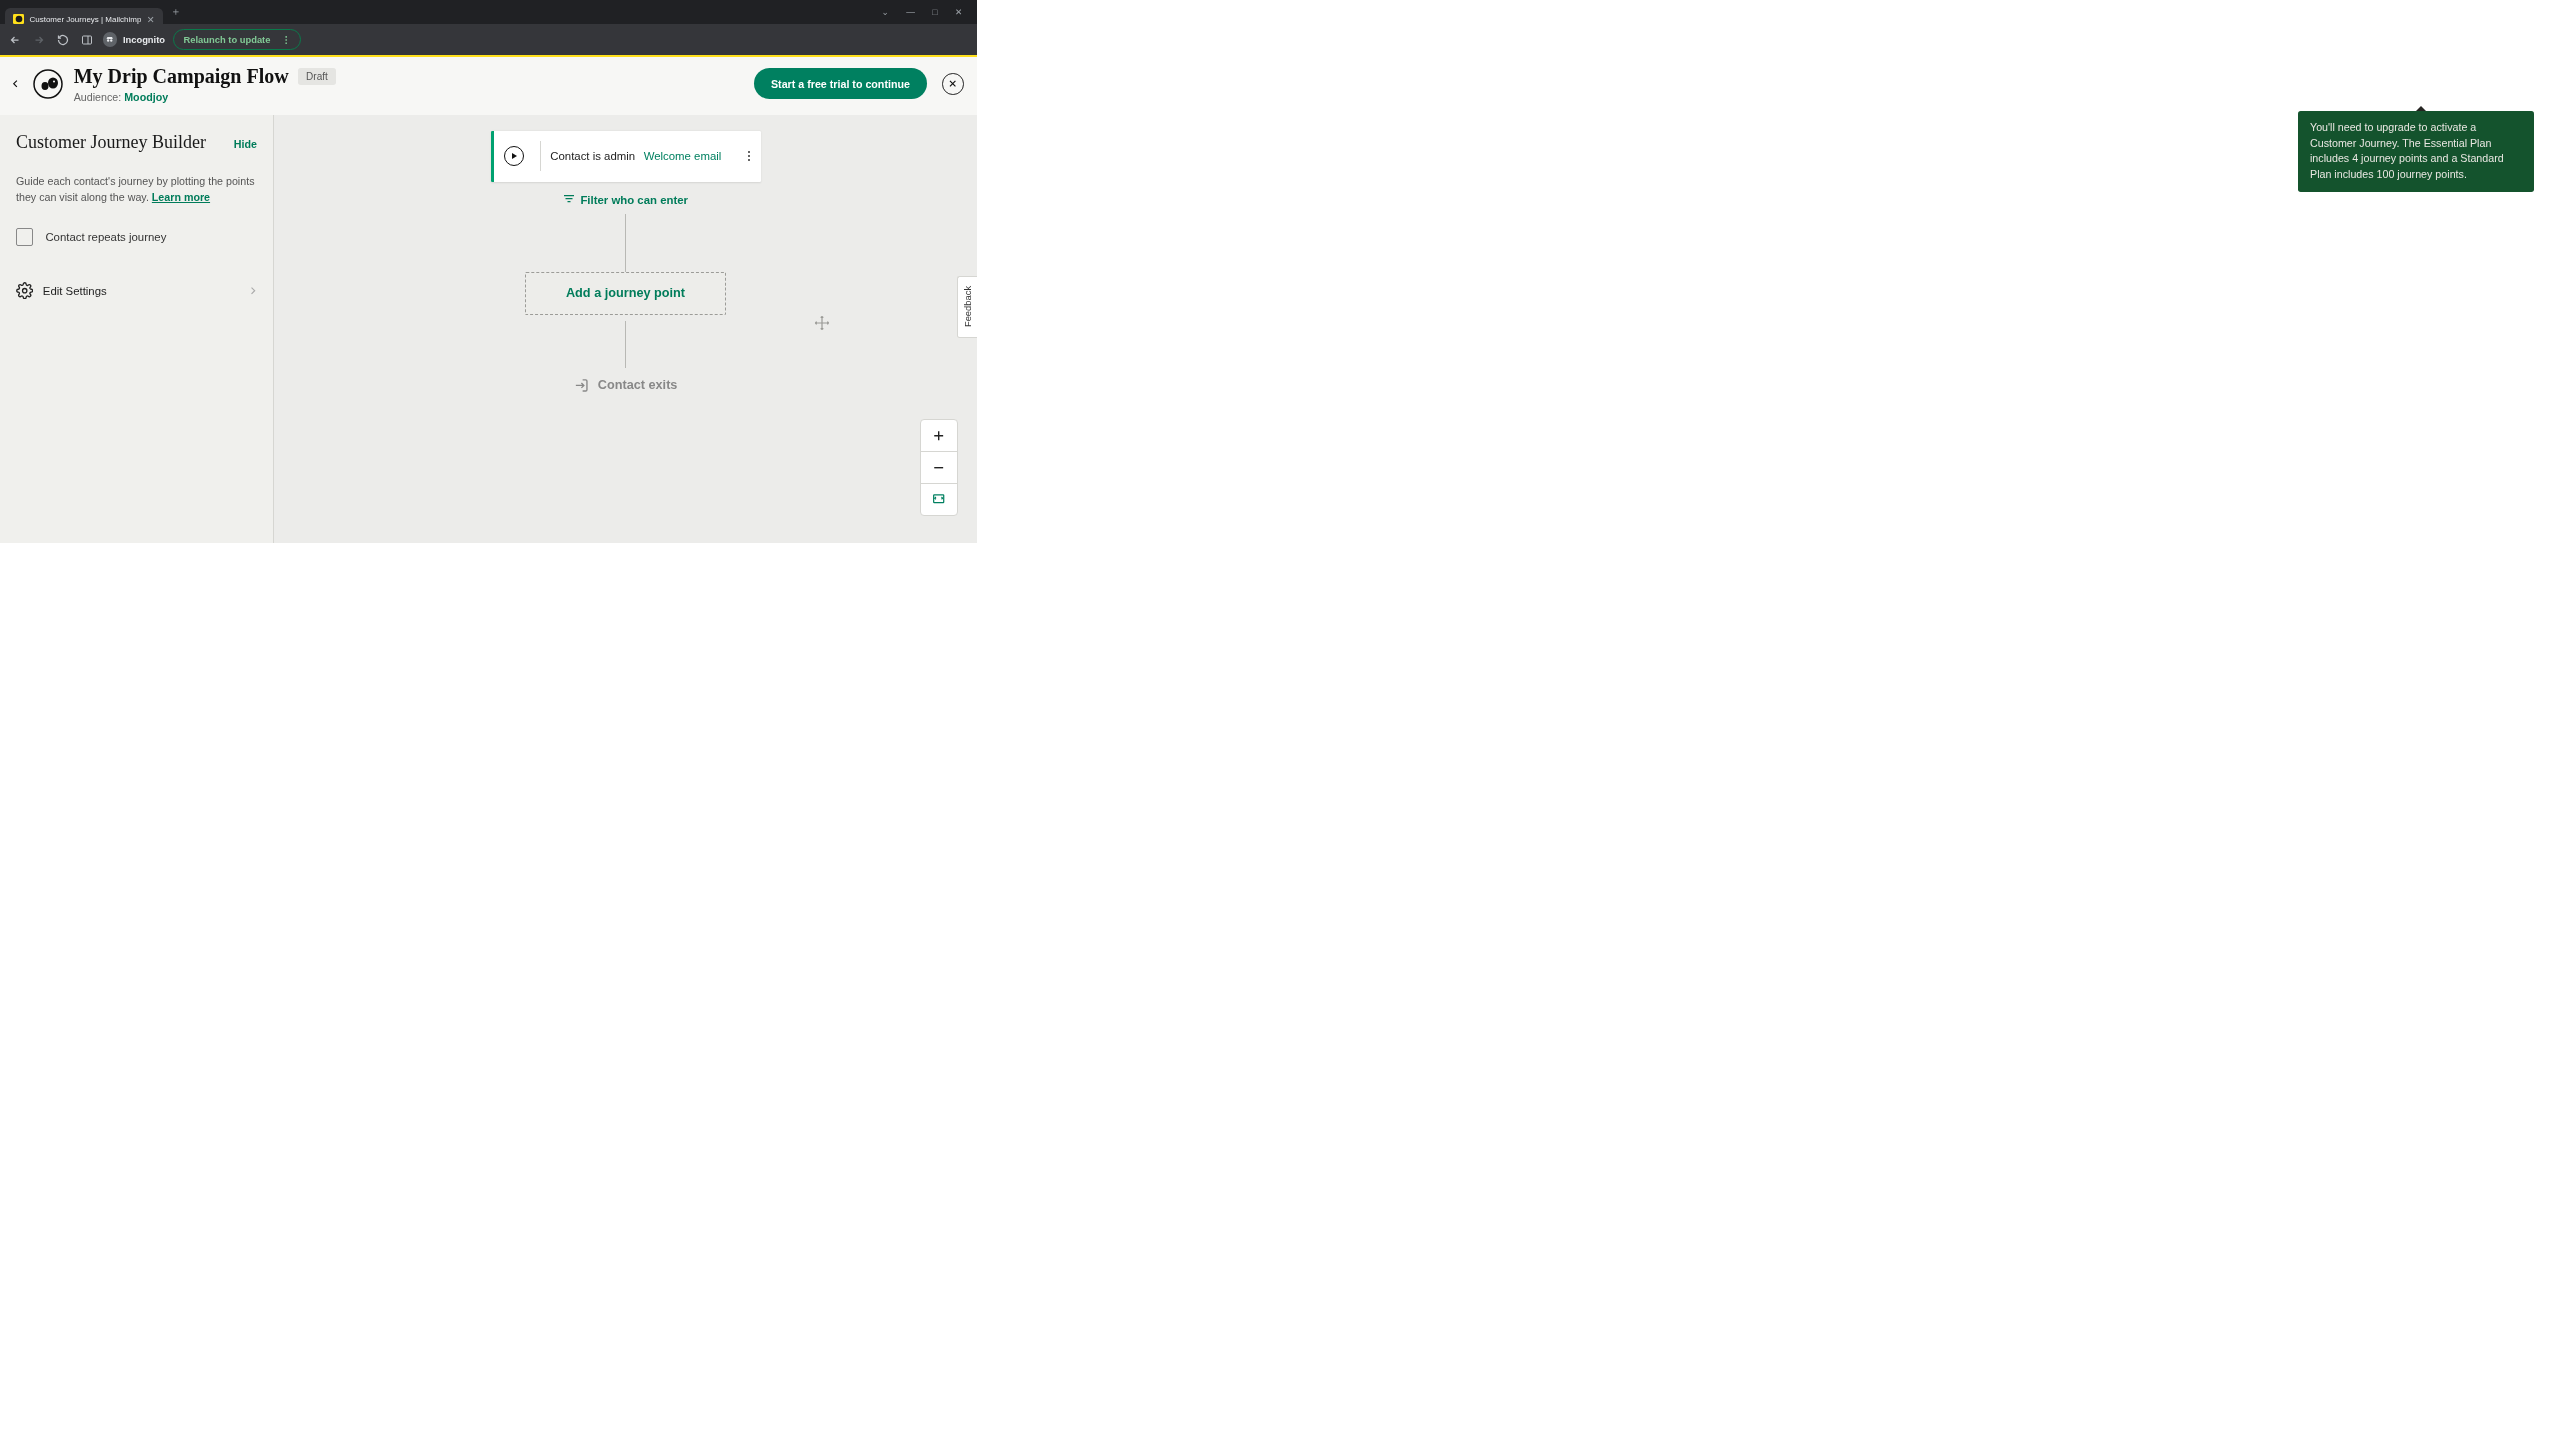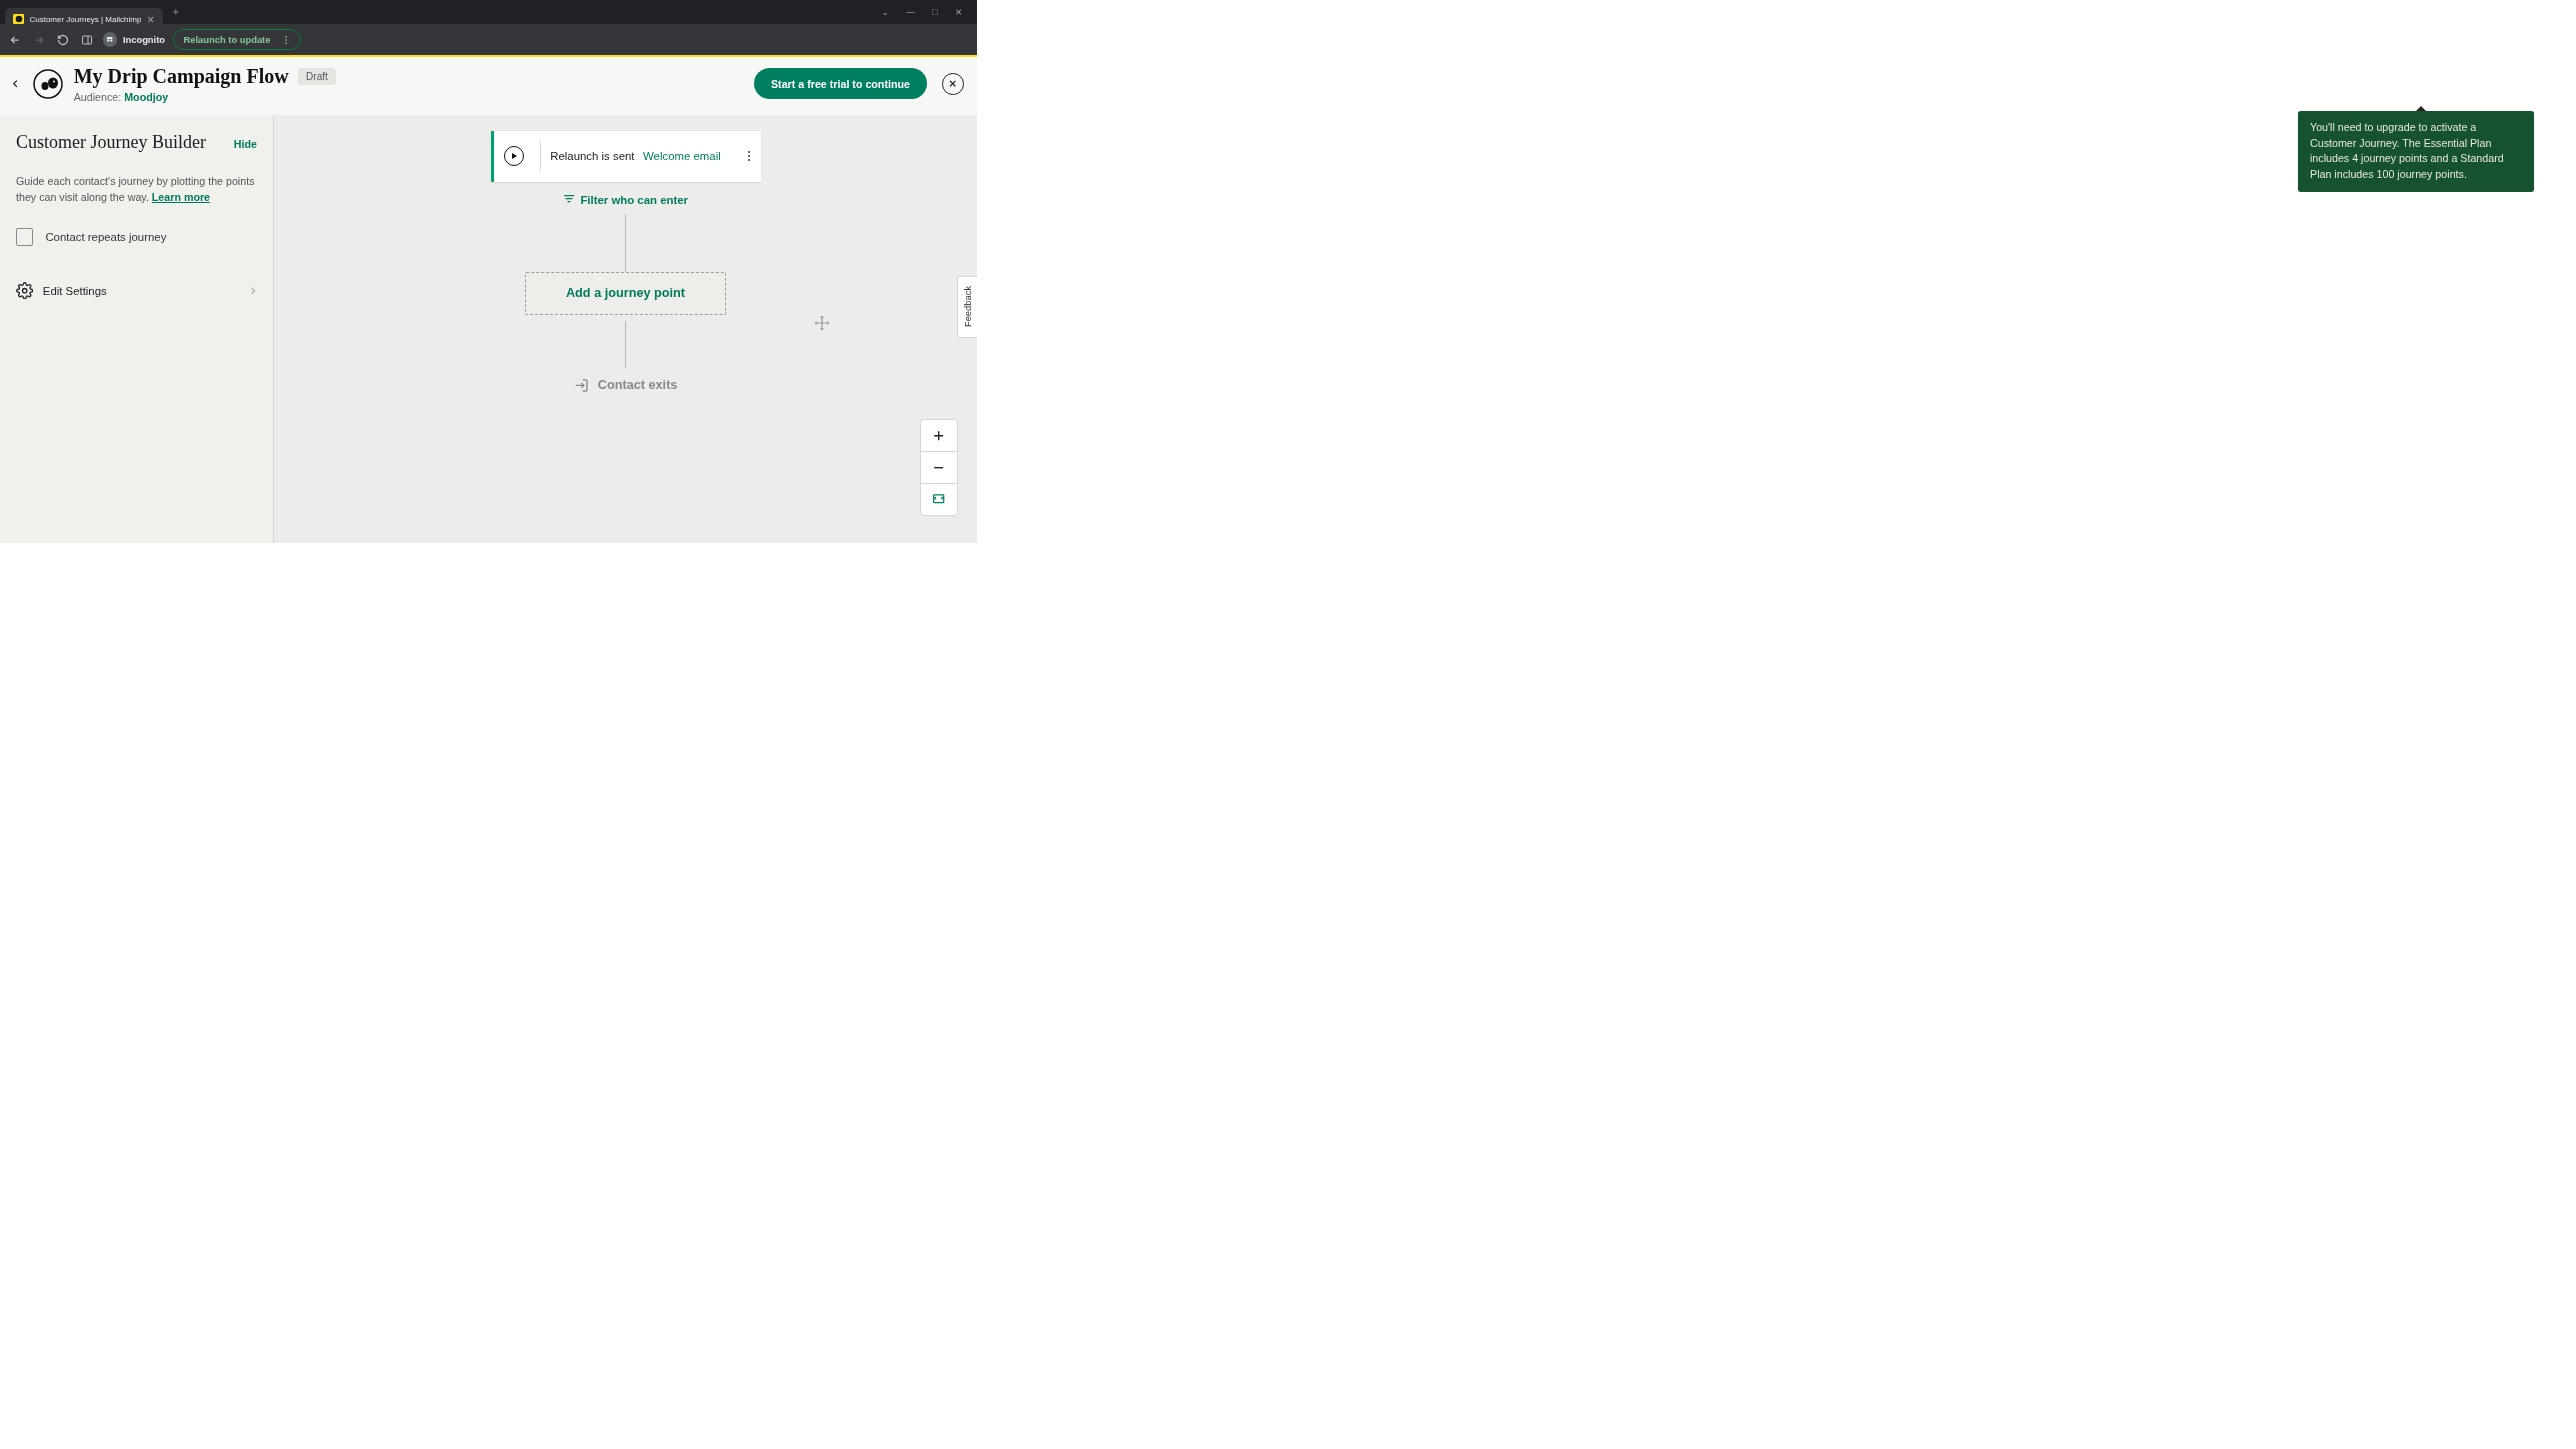--- a/index.html
+++ b/index.html
@@ -228,21 +228,21 @@
           </svg>
       </span>
     </div>
   </aside>
 
   <section class="canvas">
     <div class="start-card">
       <span class="play-icon"></span>
       <span class="vdiv"></span>
       <span class="start-text">
-        <span>Relaunch is sent</span>
+        <span>Contact is admin</span>
         <span class="start-link">Welcome email</span>
       </span>
       <span class="start-more">
           <span></span>
           <span></span>
           <span></span>
         </span>
     </div>
     <div class="filter-link">
       <span>

